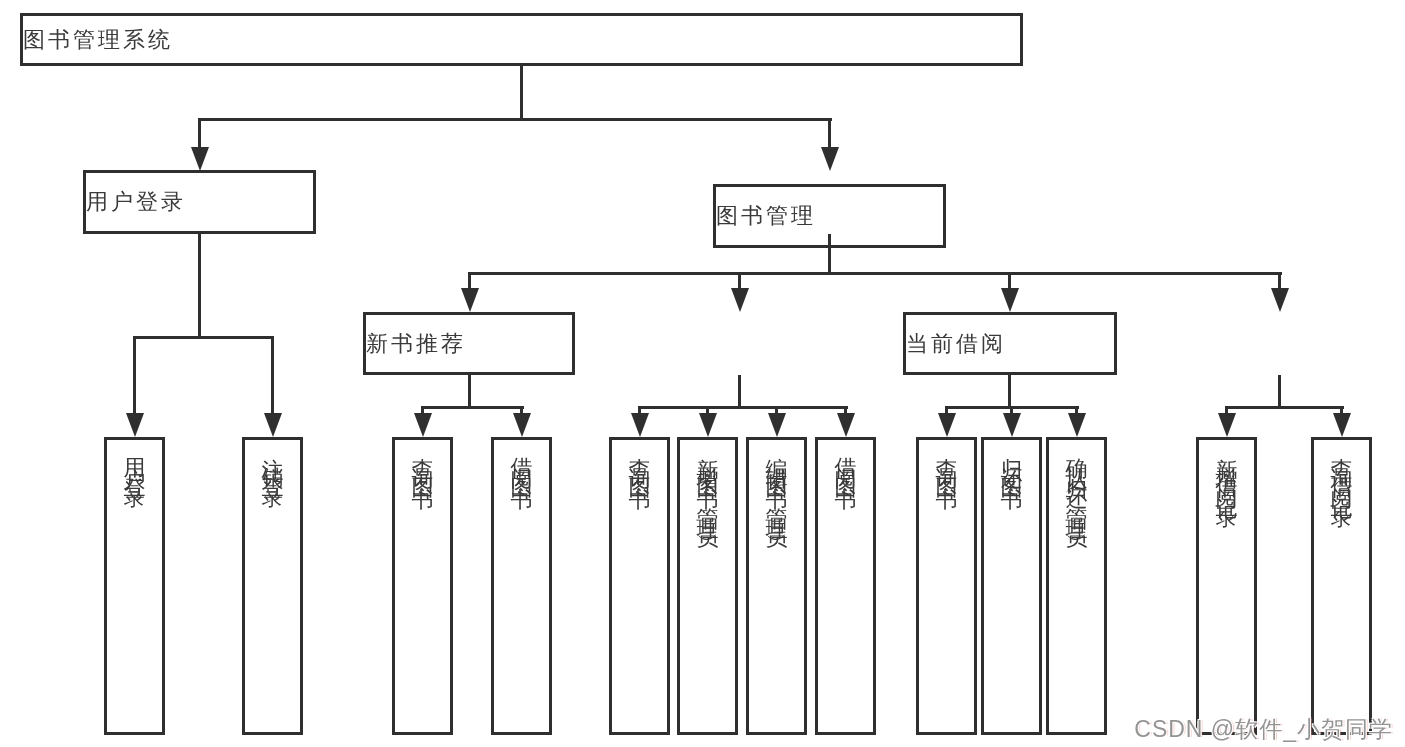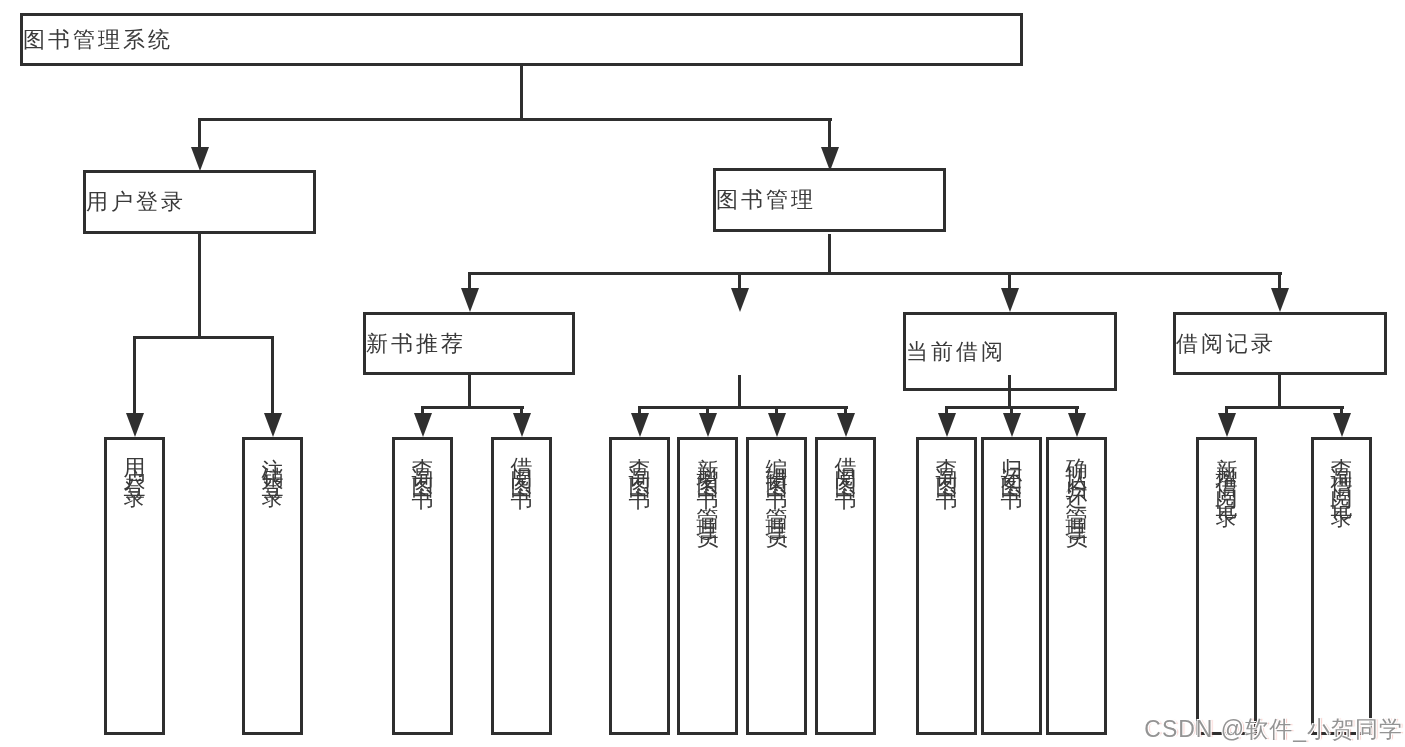--- a/index.html
+++ b/index.html
@@ -30,21 +30,21 @@
     line-height:1;
   }
   .ln{position:absolute;background:var(--line);}
   .ar{
     position:absolute;width:0;height:0;
     border-left:9px solid transparent;
     border-right:9px solid transparent;
     border-top:24px solid var(--line);
   }
   .watermark{
-    position:absolute;right:2px;bottom:2px;
+    position:absolute;right:12px;bottom:2px;
     font-size:23px;letter-spacing:1px;
     color:var(--wm);
     text-shadow:-1px -1px 0 #fff,1px -1px 0 #fff,-1px 1px 0 #fff,1px 1px 0 #fff,2px 0 1px rgba(235,100,90,.35);
     z-index:20;
   }
 </style>
 </head>
 <body>
 
 <div id="canvas">
@@ -56,21 +56,21 @@
   <div class="ln" style="left:520px;top:65px;width:3px;height:56px"></div>
   <div class="ln" style="left:198px;top:118px;width:634px;height:3px"></div>
   <div class="ln" style="left:198px;top:118px;width:3px;height:30px"></div>
   <div class="ar" style="left:191px;top:147px"></div>
   <div class="ln" style="left:828px;top:118px;width:3px;height:30px"></div>
   <div class="ar" style="left:821px;top:147px"></div>
 
   <div class="box" style="left:83px;top:170px;width:233px;height:64px">
     <span>用户登录</span>
   </div>
-  <div class="box" style="left:713px;top:168px;width:233px;height:64px">
+  <div class="box" style="left:713px;top:184px;width:233px;height:64px">
     <span>图书管理</span>
   </div>
 
   <div class="ln" style="left:198px;top:234px;width:3px;height:102px"></div>
   <div class="ln" style="left:133px;top:336px;width:141px;height:3px"></div>
   <div class="ln" style="left:133px;top:336px;width:3px;height:80px"></div>
   <div class="ar" style="left:126px;top:413px"></div>
   <div class="ln" style="left:271px;top:336px;width:3px;height:80px"></div>
   <div class="ar" style="left:264px;top:413px"></div>
 
@@ -81,25 +81,22 @@
   <div class="ln" style="left:738px;top:272px;width:3px;height:18px"></div>
   <div class="ar" style="left:731px;top:288px"></div>
   <div class="ln" style="left:1008px;top:272px;width:3px;height:18px"></div>
   <div class="ar" style="left:1001px;top:288px"></div>
   <div class="ln" style="left:1278px;top:272px;width:3px;height:18px"></div>
   <div class="ar" style="left:1271px;top:288px"></div>
 
   <div class="box" style="left:363px;top:312px;width:212px;height:63px">
     <span>新书推荐</span>
   </div>
-  <div class="box" style="left:903px;top:312px;width:214px;height:79px">
+  <div class="box" style="left:903px;top:312px;width:214px;height:63px">
     <span>当前借阅</span>
-  </div>
-  <div class="box" style="left:1173px;top:312px;width:214px;height:63px">
-    <span>借阅记录</span>
   </div>
 
   <div class="ln" style="left:468px;top:375px;width:3px;height:32px"></div>
   <div class="ln" style="left:421px;top:406px;width:103px;height:3px"></div>
   <div class="ln" style="left:421px;top:406px;width:3px;height:10px"></div>
   <div class="ar" style="left:414px;top:413px"></div>
   <div class="ln" style="left:520px;top:406px;width:3px;height:10px"></div>
   <div class="ar" style="left:513px;top:413px"></div>
 
   <div class="ln" style="left:738px;top:375px;width:3px;height:32px"></div>

